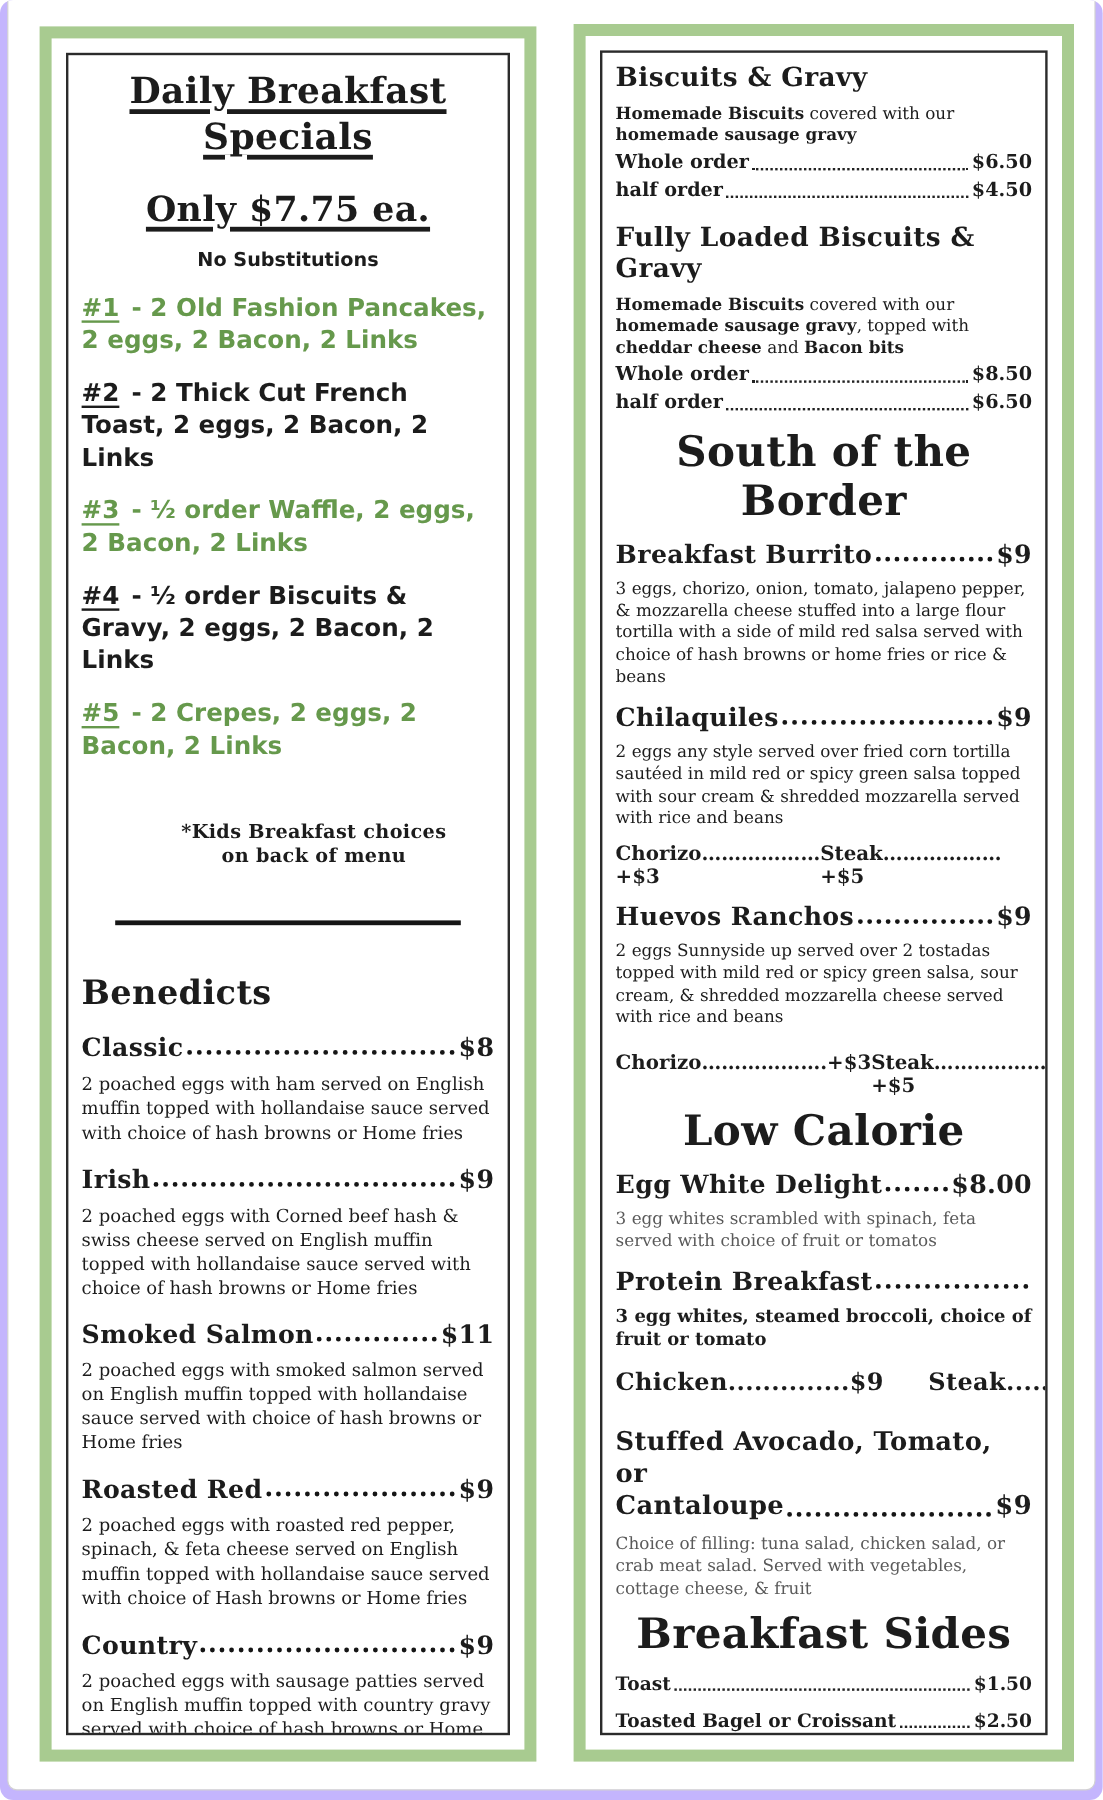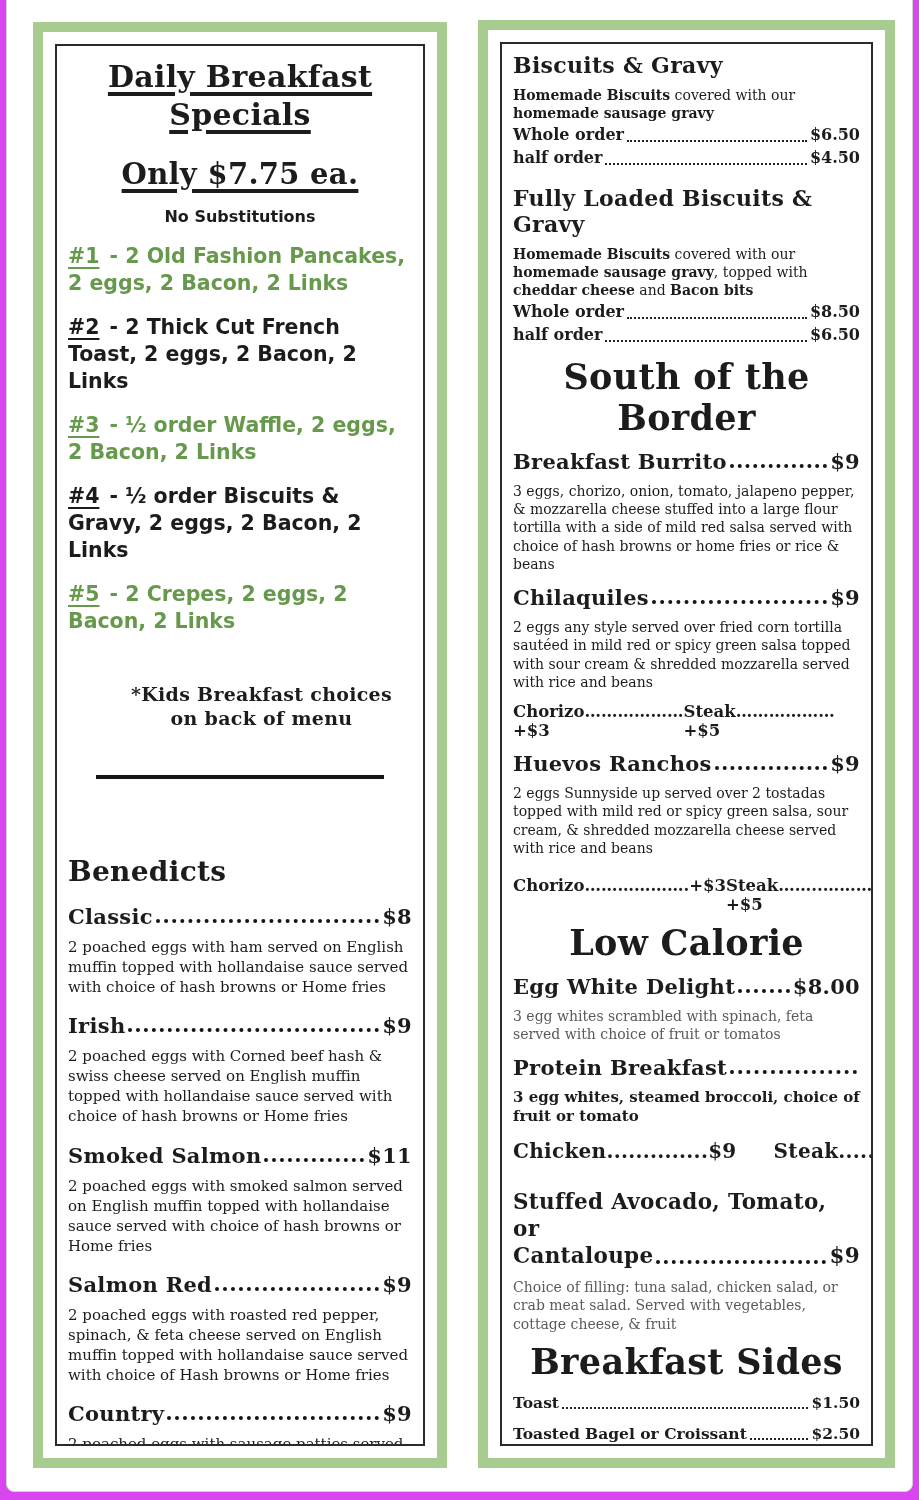--- a/index.html
+++ b/index.html
@@ -1,39 +1,39 @@
 <!DOCTYPE html>
 <html><head>
 <meta charset="utf-8">
 <style>
   html,body{margin:0;padding:0;background:#fff;}
-  .sheet{position:relative;width:919px;height:1500px;background:#d946ef;overflow:hidden;
-         font-family:"DejaVu Serif",serif;color:#1c1c1c;}
+  .sheet{position:relative;width:919px;height:1500px;background:#c4b5fd;overflow:hidden;
+         font-family:"DejaVu Serif",serif;color:#1c1c1c;border-radius:11px;}
   .card{position:absolute;left:6px;top:-10px;width:905px;height:1500px;
         border:1px solid #d2d2d2;border-radius:8px;background:#fff;}
   .panel{position:absolute;background:#fff;border:10px solid #a8cb90;box-sizing:border-box;}
   .panel.left{left:33px;top:22px;width:414px;height:1446px;}
   .panel.right{left:478px;top:20px;width:417px;height:1448px;}
   .inner{position:absolute;left:12px;right:12px;top:12px;bottom:12px;
          border:2px solid #2b2b2b;padding:6px 11px 0 11px;overflow:hidden;}
   .hv{font-family:"DejaVu Serif",serif;font-weight:bold;letter-spacing:.3px;}
   .center{text-align:center;}
   .green{color:#66994c;}
   .muted{color:#5a5a5a;}
   
   .l-title{font-size:30px;line-height:1.28;margin-top:6px;}
   .l-title .u{text-decoration:underline;text-decoration-thickness:4px;text-underline-offset:5px;}
   .l-price{font-size:29px;margin-top:22px;}
   .l-note{font-family:"DejaVu Sans",sans-serif;font-weight:bold;font-size:16px;margin-top:16px;}
   .special{font-family:"DejaVu Sans",sans-serif;font-weight:bold;font-size:20.5px;
            line-height:1.32;margin-top:17px;}
   .special .num{text-decoration:underline;text-decoration-thickness:2px;text-underline-offset:4px;padding-right:3px;}
-  .kids{font-size:19px;line-height:1.25;margin-top:48px;margin-left:43px;}
+  .kids{font-size:16px;line-height:1.25;margin-top:48px;margin-left:43px;}
   .divider{height:4px;background:#151515;width:84%;margin:44px auto 0 auto;}
-  .bene-head{font-size:28px;margin-top:76px;}
+  .bene-head{font-size:28px;margin-top:40px;}
   .irow{display:flex;align-items:baseline;font-size:21px;margin-top:16px;}
   .irow .pr{white-space:nowrap;}
   .lead{flex:1 1 auto;align-self:flex-end;margin:0 3px 6px 3px;border-bottom:4px dotted #151515;}
   .lead2{flex:1 1 auto;align-self:flex-end;margin:0 3px 4px 3px;border-bottom:2px dotted #222;}
   .desc{font-size:15px;line-height:1.34;margin:8px 0 0 0;}
   
   .r-head{font-size:22px;margin-top:2px;}
   .r-head2{font-size:22px;margin-top:16px;}
   .r-desc{font-size:14px;line-height:1.32;margin:8px 0 0 0;}
   .b{font-weight:bold;}
@@ -114,21 +114,21 @@
       <p class="desc">2 poached eggs with Corned beef hash &amp; swiss cheese served on English muffin topped with hollandaise sauce served with choice of hash browns or Home fries</p>
 
       <div class="irow hv">
         <span>Smoked Salmon</span>
         <span class="lead"></span>
         <span class="pr">$11</span>
       </div>
       <p class="desc">2 poached eggs with smoked salmon served on English muffin topped with hollandaise sauce served with choice of hash browns or Home fries</p>
 
       <div class="irow hv">
-        <span>Salmon Red</span>
+        <span>Roasted Red</span>
         <span class="lead"></span>
         <span class="pr">$9</span>
       </div>
       <p class="desc">2 poached eggs with roasted red pepper, spinach, &amp; feta cheese served on English muffin topped with hollandaise sauce served with choice of Hash browns or Home fries</p>
 
       <div class="irow hv">
         <span>Country</span>
         <span class="lead"></span>
         <span class="pr">$9</span>
       </div>

